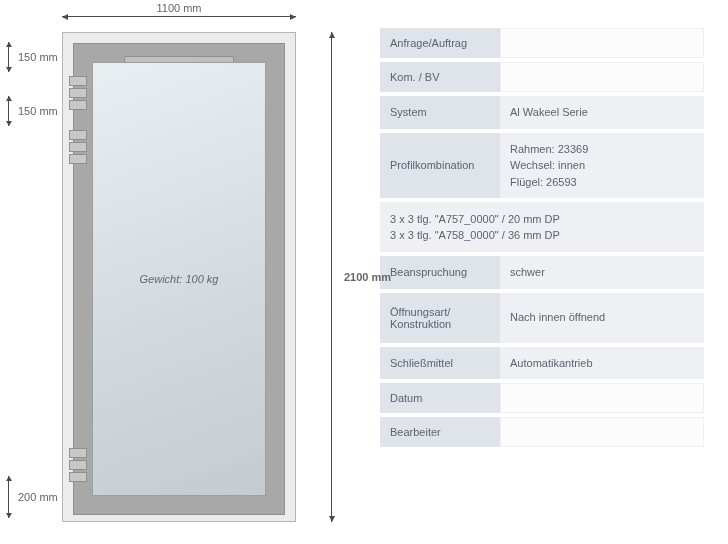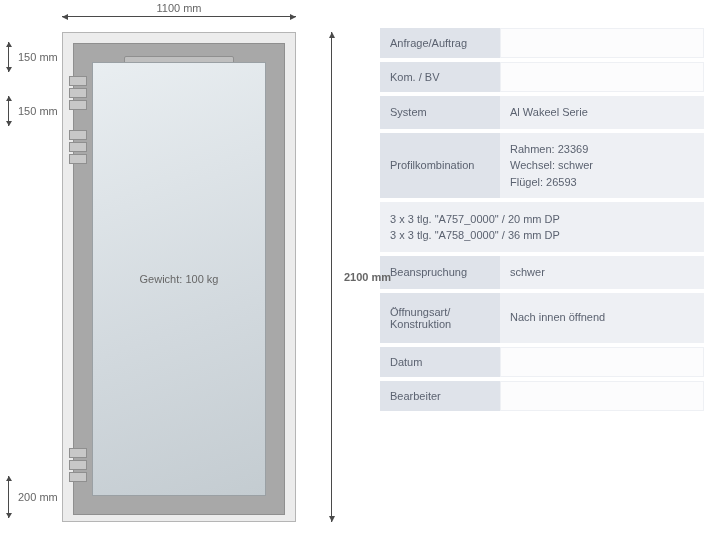--- a/index.html
+++ b/index.html
@@ -77,21 +77,21 @@
     width: 108px; height: 10px; background: #bfbfbf;
     border: 1px solid #8f8f8f; border-radius: 2px;
   }
   .closer-arm {
     position: absolute; left: 50%; top: 24px; transform: translateX(-50%);
     width: 70px; height: 5px; background: #9f9f9f;
     border: 1px solid #7f7f7f;
   }
   .weight {
     position: absolute; left: 50%; top: 50%;
-    transform: translate(-50%, -50%); color: #666; white-space: nowrap;
+    transform: translate(-50%, -50%); color: #666; white-space: nowrap; font-style: italic;
   }
 
   .hinge {
     position: absolute; left: -5px; width: 18px; height: 10px;
     background: #c8c8c8; border: 1px solid #8f8f8f; box-sizing: border-box;
   }
 
   
   .ldim {
     position: absolute; left: 8px; width: 48px; text-align: right;
@@ -191,39 +191,43 @@
           <div class="cell-r blank"></div>
         </div>
         <div class="row">
           <div class="cell-l">System</div>
           <div class="cell-r">Al Wakeel Serie</div>
         </div>
         <div class="row">
           <div class="cell-l tall">Profilkombination</div>
           <div class="cell-r tall">
             <span>Rahmen: 23369</span>
-            <span>Wechsel: schwer</span>
+            <span>Wechsel: innen</span>
             <span>Flügel: 26593</span>
           </div>
         </div>
         <div class="row">
           <div class="cell-r tall2">
             <span>3 x 3 tlg. "A757_0000" / 20 mm DP</span>
             <span>3 x 3 tlg. "A758_0000" / 36 mm DP</span>
           </div>
         </div>
         <div class="row">
           <div class="cell-l">Beanspruchung</div>
           <div class="cell-r">schwer</div>
         </div>
         <div class="row">
           <div class="cell-l tall2">Öffnungsart/ Konstruktion</div>
           <div class="cell-r tall2">Nach innen öffnend</div>
         </div>
         <div class="row">
+          <div class="cell-l">Schließmittel</div>
+          <div class="cell-r">Automatikantrieb</div>
+        </div>
+        <div class="row">
           <div class="cell-l">Datum</div>
           <div class="cell-r blank"></div>
         </div>
         <div class="row">
           <div class="cell-l">Bearbeiter</div>
           <div class="cell-r blank"></div>
         </div>
       </div>
   </div>
 

